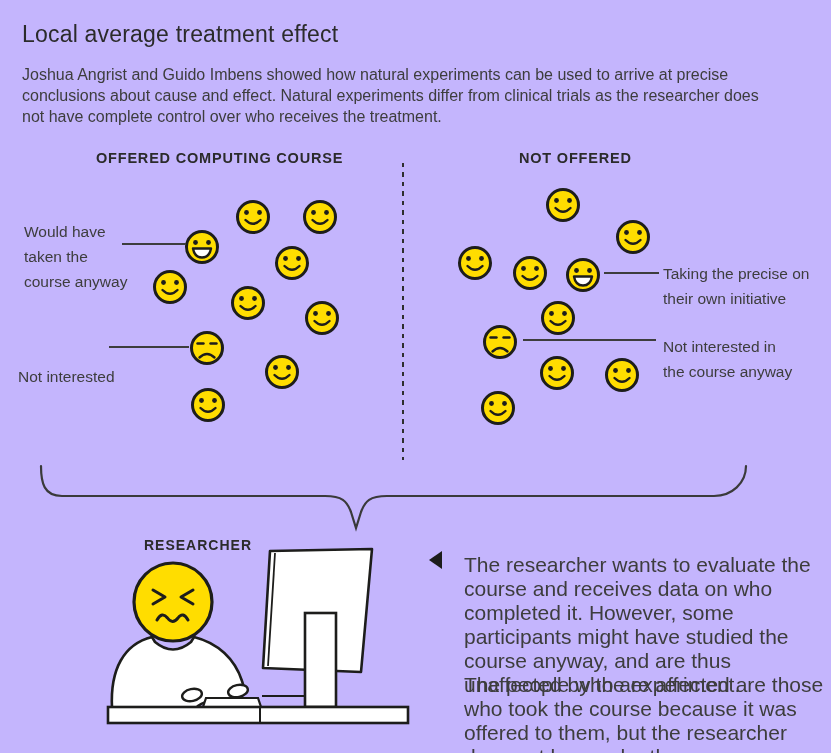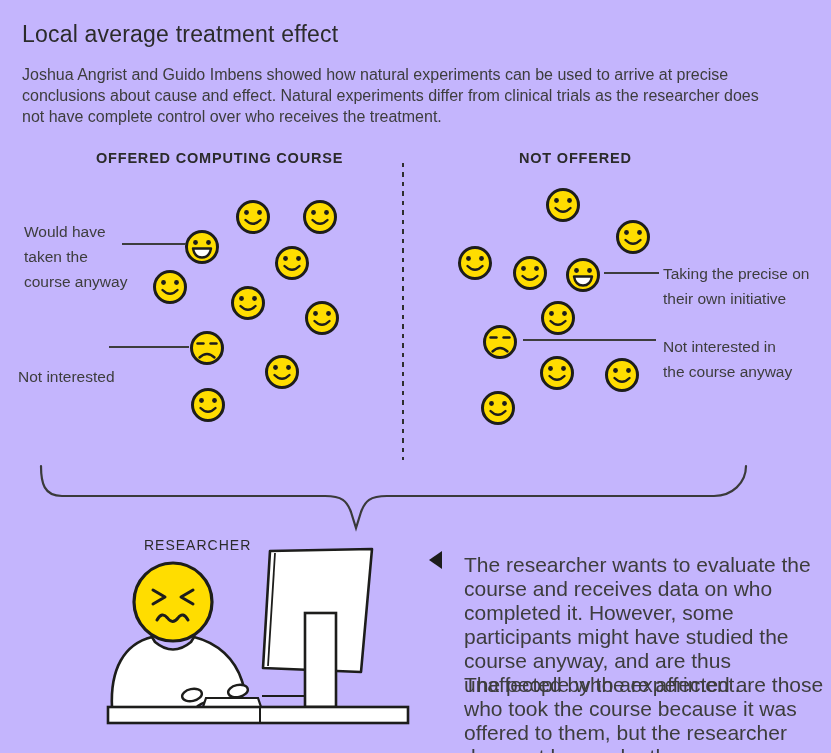--- a/index.html
+++ b/index.html
@@ -31,21 +31,21 @@
   .ann-l2{left:18px;top:336px;margin-top:28px;}
   .ann-r1{left:663px;top:261px;}
   .ann-r2{left:663px;top:313px;margin-top:21px;}
   .leader{height:2px;background:#3d3d3d;}
   .leader-l1{left:122px;top:243px;width:64px;}
   .leader-l2{left:109px;top:346px;width:80px;}
   .leader-r1{left:604px;top:272px;width:55px;}
   .leader-r2{left:523px;top:339px;width:133px;}
   .brace-svg{left:30px;top:455px;}
   .researcher-label{
-    left:117px;top:537px;font-size:14px;font-weight:400;letter-spacing:1px;color:#2b2b2b;padding-left:27px;
+    left:117px;top:537px;font-size:14px;font-weight:700;letter-spacing:1px;color:#2b2b2b;padding-left:27px;
   }
   .researcher-svg{left:100px;top:545px;}
   .pointer-triangle{
     left:429px;top:551px;width:0;height:0;
     border-top:9px solid transparent;border-bottom:9px solid transparent;
     border-right:13px solid #1d1d1b;
   }
   .caption{
     left:460px;width:366px;font-size:21px;line-height:24px;color:#3d3d3d;margin:4px;
   }

